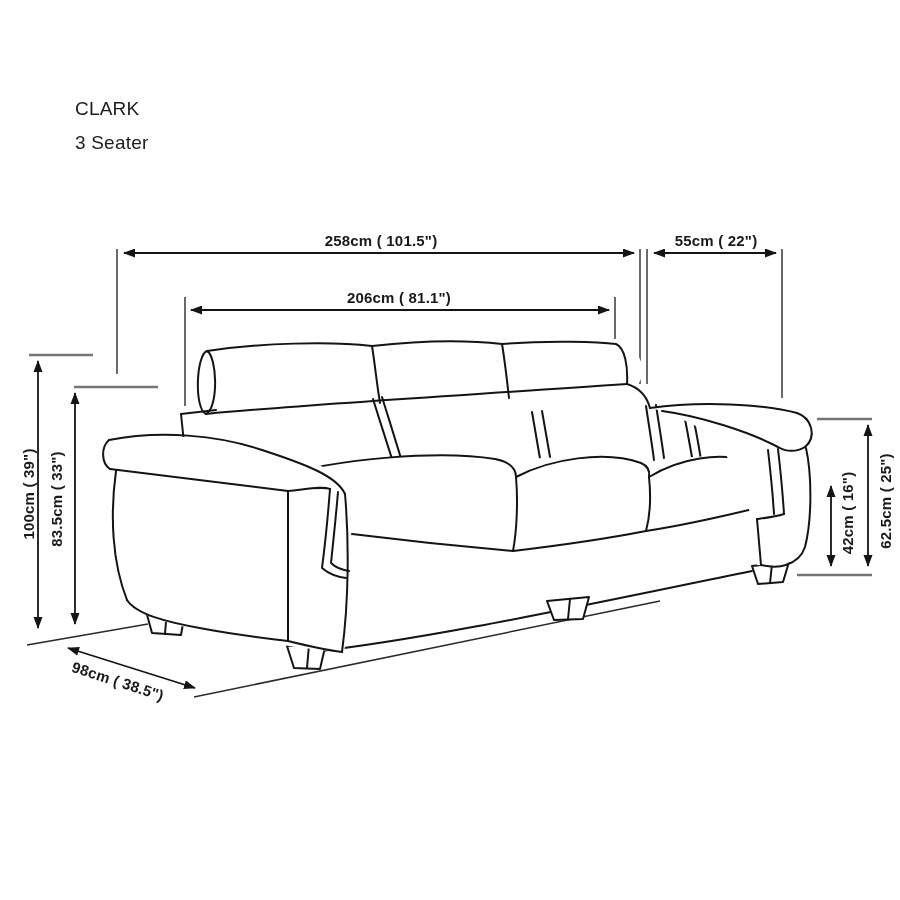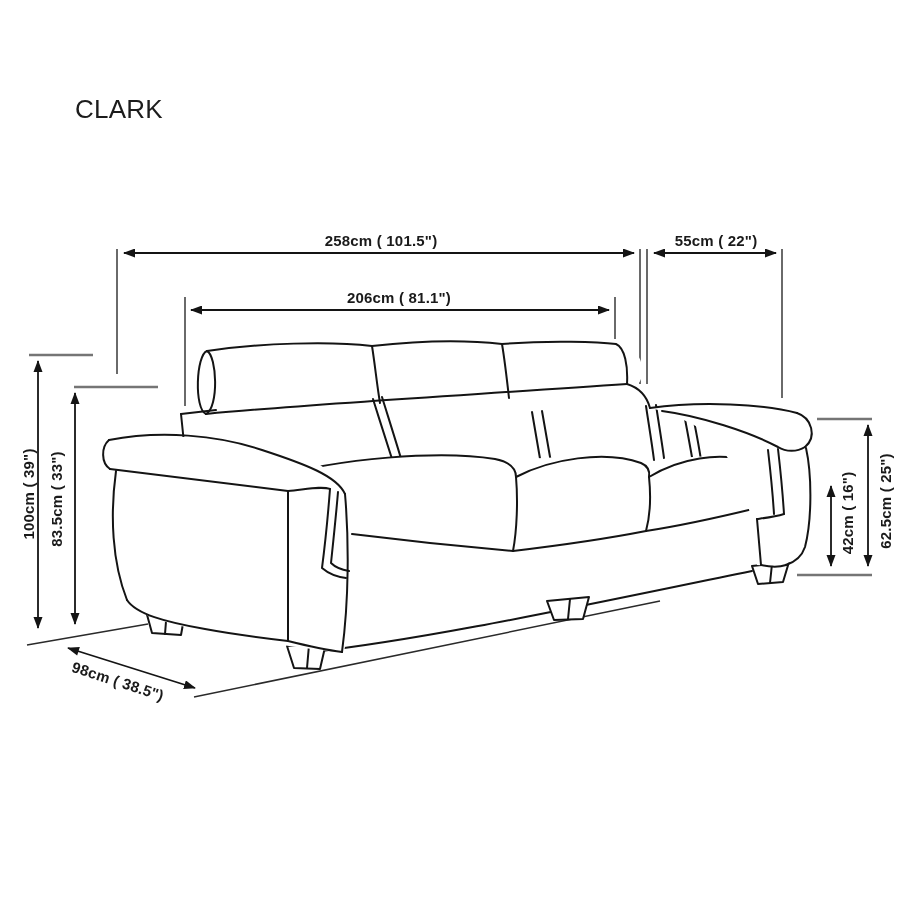--- a/index.html
+++ b/index.html
@@ -2,38 +2,39 @@
 <html><head>
 <meta charset="utf-8">
 <style>
   html,body{margin:0;padding:0;background:#fff;}
   .canvas{
     position:relative;width:900px;height:900px;background:#ffffff;overflow:hidden;
     font-family:"Liberation Sans",sans-serif;
   }
   .title-block{
     position:absolute;left:75px;top:92px;color:#1c1c1c;
-    font-size:26px;line-height:34px;font-weight:400;letter-spacing:.2px;
+    font-size:19px;line-height:34px;font-weight:400;letter-spacing:.2px;
   }
   .diagram-svg{position:absolute;left:0;top:0;}
   .dim-label{
     position:absolute;white-space:nowrap;color:#1a1a1a;
     font-size:15px;font-weight:600;letter-spacing:.2px;
     transform:translate(-50%,-50%);
   }
   .rot-left{transform:translate(-50%,-50%) rotate(-90deg);}
   .rot-diag{transform:translate(-50%,-50%) rotate(18deg);}
 </style>
 </head>
 <body>
 
 <div class="canvas">
 
   <div class="title-block">
     <div>CLARK</div>
+    <div>3 Seater</div>
   </div>
 
   <svg class="diagram-svg" width="900" height="900" viewBox="0 0 900 900">
     <defs>
       <marker id="ae" markerWidth="13" markerHeight="10" refX="11" refY="4.5" orient="auto" markerUnits="userSpaceOnUse">
         <path d="M0,0 L12,4.5 L0,9 Z" fill="#141414"></path>
       </marker>
       <marker id="as" markerWidth="13" markerHeight="10" refX="1" refY="4.5" orient="auto" markerUnits="userSpaceOnUse">
         <path d="M12,0 L0,4.5 L12,9 Z" fill="#141414"></path>
       </marker>

